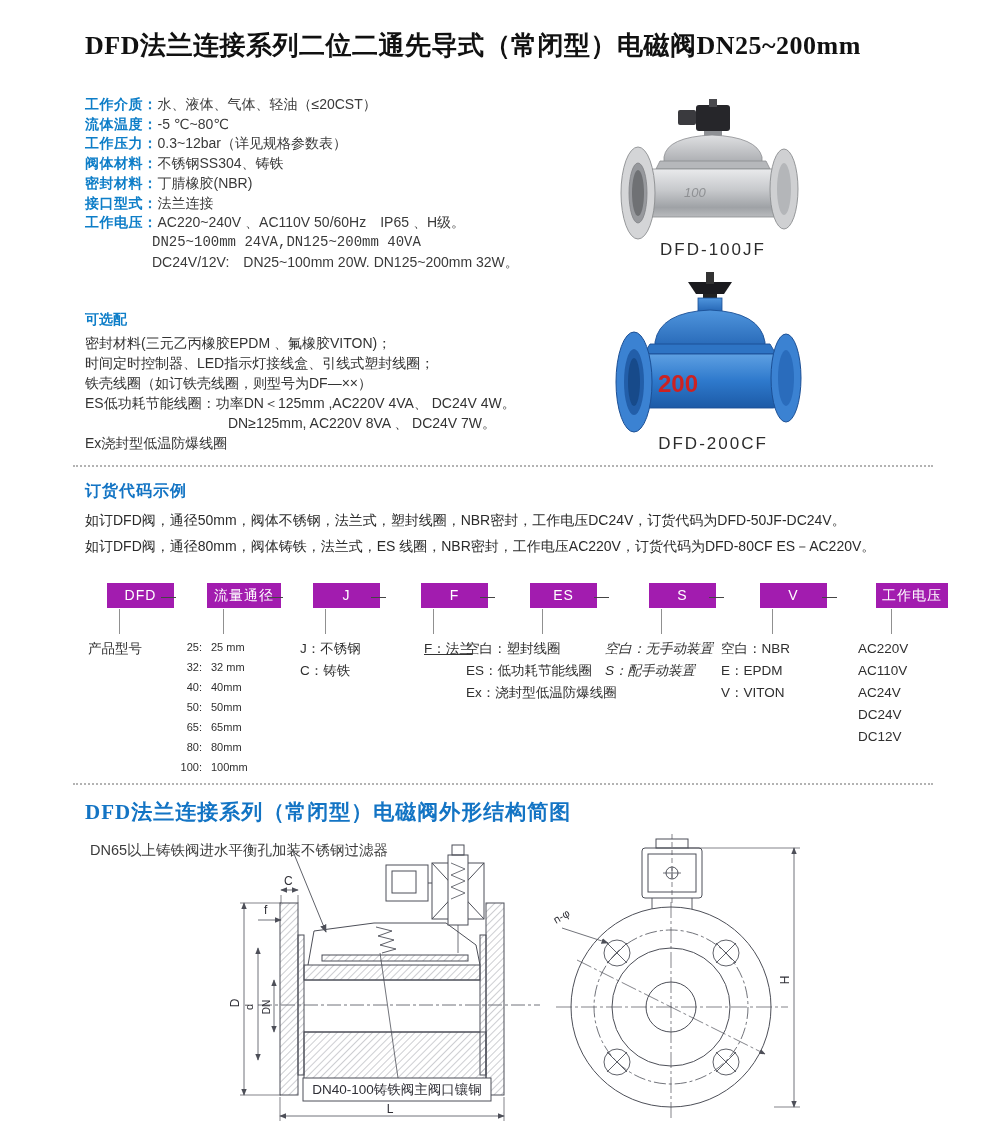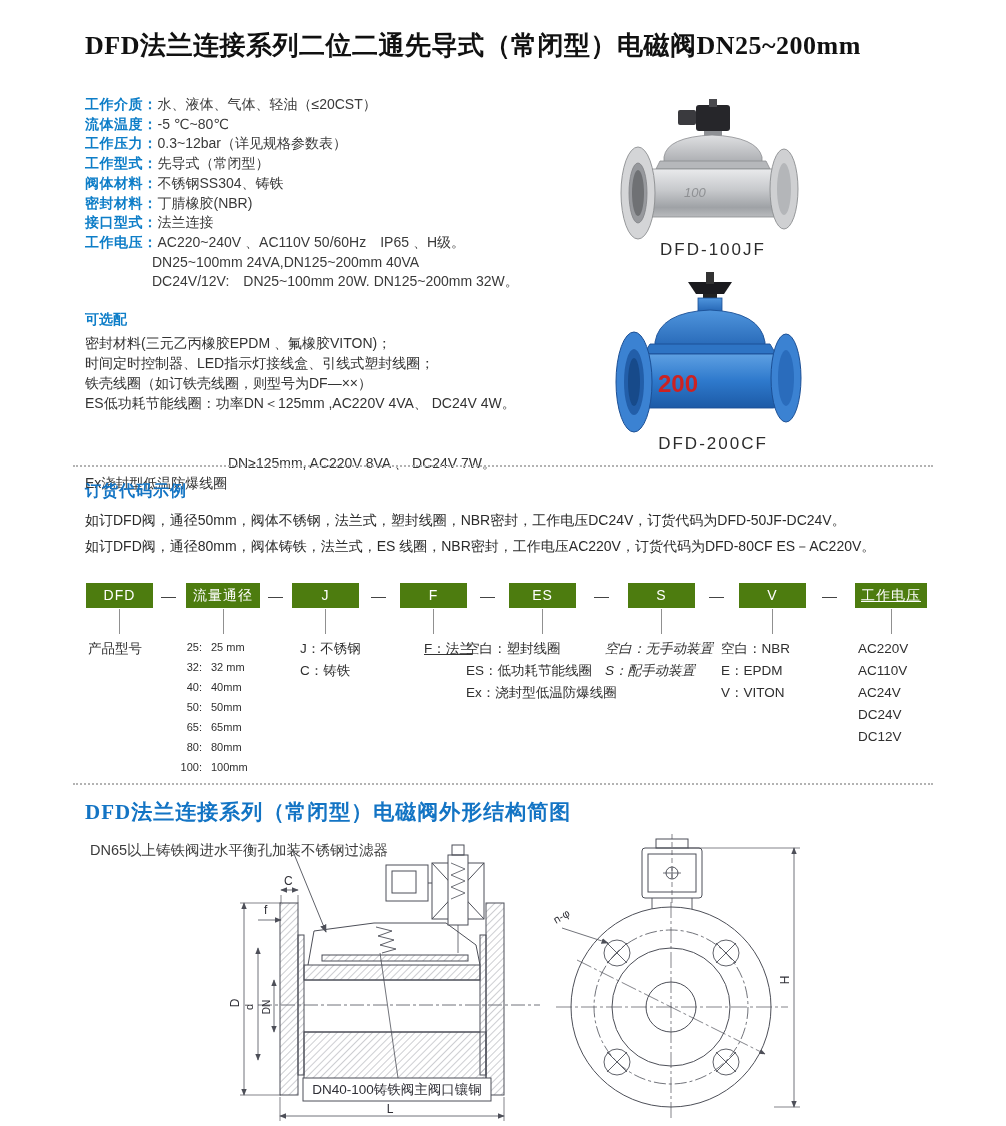--- a/index.html
+++ b/index.html
@@ -7,26 +7,26 @@
   #page{position:relative;width:1006px;height:1126px;background:#fff;overflow:hidden;}
   .abs{position:absolute;}
   .serif{font-family:"Liberation Serif","DejaVu Serif",serif;}
   .page-title{font-size:26px;font-weight:bold;color:#111;letter-spacing:0.5px;}
   .spec-row{display:flex;font-size:14px;line-height:19.7px;white-space:nowrap;}
   .spec-label{color:#0e7ec8;font-weight:bold;min-width:67px;letter-spacing:0.5px;}
   .spec-value{color:#3a3a3a;}
   .spec-cont{font-size:14px;line-height:19.7px;color:#3a3a3a;white-space:nowrap;}
   .opt-heading{font-size:14px;font-weight:bold;color:#0e7ec8;}
   .opt-line{font-size:14px;line-height:20px;color:#333;white-space:nowrap;}
-  .opt-indent{padding-left:143px;margin-top:40px;}
+  .opt-indent{padding-left:143px;}
   .sep{width:860px;height:0;border-top:2px dotted #b3b3b3;}
   .sec-heading{font-size:16px;font-weight:bold;color:#1374c4;letter-spacing:1px;}
   .ex-line{font-size:14px;color:#2b2b2b;white-space:nowrap;}
-  .code-box{background:#4d7c0f;color:#fff;font-size:14px;height:25px;line-height:25px;
-            text-align:center;letter-spacing:1px;}
+  .code-box{background:#a21caf;color:#fff;font-size:14px;height:25px;line-height:25px;
+            text-align:center;letter-spacing:1px;margin-left:21px;}
   .code-dash{font-size:15px;color:#444;line-height:25px;}
   .code-drop{width:1px;height:25px;background:#909090;}
   .col-line{font-size:13.5px;line-height:22px;color:#2f2f2f;white-space:nowrap;}
   .size-row{display:flex;font-size:11px;line-height:20px;color:#2f2f2f;white-space:nowrap;}
   .size-code{width:30px;text-align:right;margin-right:9px;}
   .caption{font-size:17px;color:#2c2c2c;letter-spacing:2px;text-align:center;width:190px;}
   .note{font-size:14.5px;color:#3c3c3c;white-space:nowrap;}
   svg text{font-family:"Liberation Sans","DejaVu Sans",sans-serif;}
 </style>
 </head>
@@ -43,40 +43,36 @@
       </div>
     <div class="spec-row">
         <span class="spec-label">流体温度：</span>
         <span class="spec-value">-5 ℃~80℃</span>
       </div>
     <div class="spec-row">
         <span class="spec-label">工作压力：</span>
         <span class="spec-value">0.3~12bar（详见规格参数表）</span>
       </div>
     <div class="spec-row">
-        <span class="spec-label">工作型式：</span>
-        <span class="spec-value">先导式（常闭型）</span>
-      </div>
-    <div class="spec-row">
         <span class="spec-label">阀体材料：</span>
         <span class="spec-value">不锈钢SS304、铸铁</span>
       </div>
     <div class="spec-row">
         <span class="spec-label">密封材料：</span>
         <span class="spec-value">丁腈橡胶(NBR)</span>
       </div>
     <div class="spec-row">
         <span class="spec-label">接口型式：</span>
         <span class="spec-value">法兰连接</span>
       </div>
     <div class="spec-row">
         <span class="spec-label">工作电压：</span>
         <span class="spec-value">AC220~240V 、AC110V 50/60Hz　IP65 、H级。</span>
       </div>
-    <div class="spec-cont" style="padding-left:67px;">DN25~100mm 24VA,DN125~200mm 40VA</div>
+    <div class="spec-cont" style="padding-left:67px;font-family:Liberation Mono, monospace;">DN25~100mm 24VA,DN125~200mm 40VA</div>
     <div class="spec-cont" style="padding-left:67px;">DC24V/12V:　DN25~100mm 20W. DN125~200mm 32W。</div>
   </div>
 
   <div class="abs" style="left:85px;top:311px;">
     <div class="opt-heading">可选配</div>
     <div class="opt-line" style="margin-top:4px;">密封材料(三元乙丙橡胶EPDM 、氟橡胶VITON)；</div>
     <div class="opt-line">时间定时控制器、LED指示灯接线盒、引线式塑封线圈；</div>
     <div class="opt-line">铁壳线圈（如订铁壳线圈，则型号为DF—××）</div>
     <div class="opt-line">ES低功耗节能线圈：功率DN＜125mm ,AC220V 4VA、 DC24V 4W。</div>
     <div class="opt-line opt-indent">DN≥125mm, AC220V 8VA 、 DC24V 7W。</div>
@@ -156,21 +152,21 @@
   <div class="abs ex-line" style="left:85px;top:512px;">如订DFD阀，通径50mm，阀体不锈钢，法兰式，塑封线圈，NBR密封，工作电压DC24V，订货代码为DFD-50JF-DC24V。</div>
   <div class="abs ex-line" style="left:85px;top:538px;">如订DFD阀，通径80mm，阀体铸铁，法兰式，ES 线圈，NBR密封，工作电压AC220V，订货代码为DFD-80CF ES－AC220V。</div>
 
   <div class="abs code-box" style="left:86px;top:583px;width:67px;">DFD</div>
   <div class="abs code-box" style="left:186px;top:583px;width:74px;">流量通径</div>
   <div class="abs code-box" style="left:292px;top:583px;width:67px;">J</div>
   <div class="abs code-box" style="left:400px;top:583px;width:67px;">F</div>
   <div class="abs code-box" style="left:509px;top:583px;width:67px;">ES</div>
   <div class="abs code-box" style="left:628px;top:583px;width:67px;">S</div>
   <div class="abs code-box" style="left:739px;top:583px;width:67px;">V</div>
-  <div class="abs code-box" style="left:855px;top:583px;width:72px;text-decoration:underline;">工作电压</div>
+  <div class="abs code-box" style="left:855px;top:583px;width:72px;">工作电压</div>
 
   <div class="abs code-dash" style="left:161px;top:583px;">—</div>
   <div class="abs code-dash" style="left:268px;top:583px;">—</div>
   <div class="abs code-dash" style="left:371px;top:583px;">—</div>
   <div class="abs code-dash" style="left:480px;top:583px;">—</div>
   <div class="abs code-dash" style="left:594px;top:583px;">—</div>
   <div class="abs code-dash" style="left:709px;top:583px;">—</div>
   <div class="abs code-dash" style="left:822px;top:583px;">—</div>
 
   <div class="abs code-drop" style="left:119px;top:609px;"></div>

